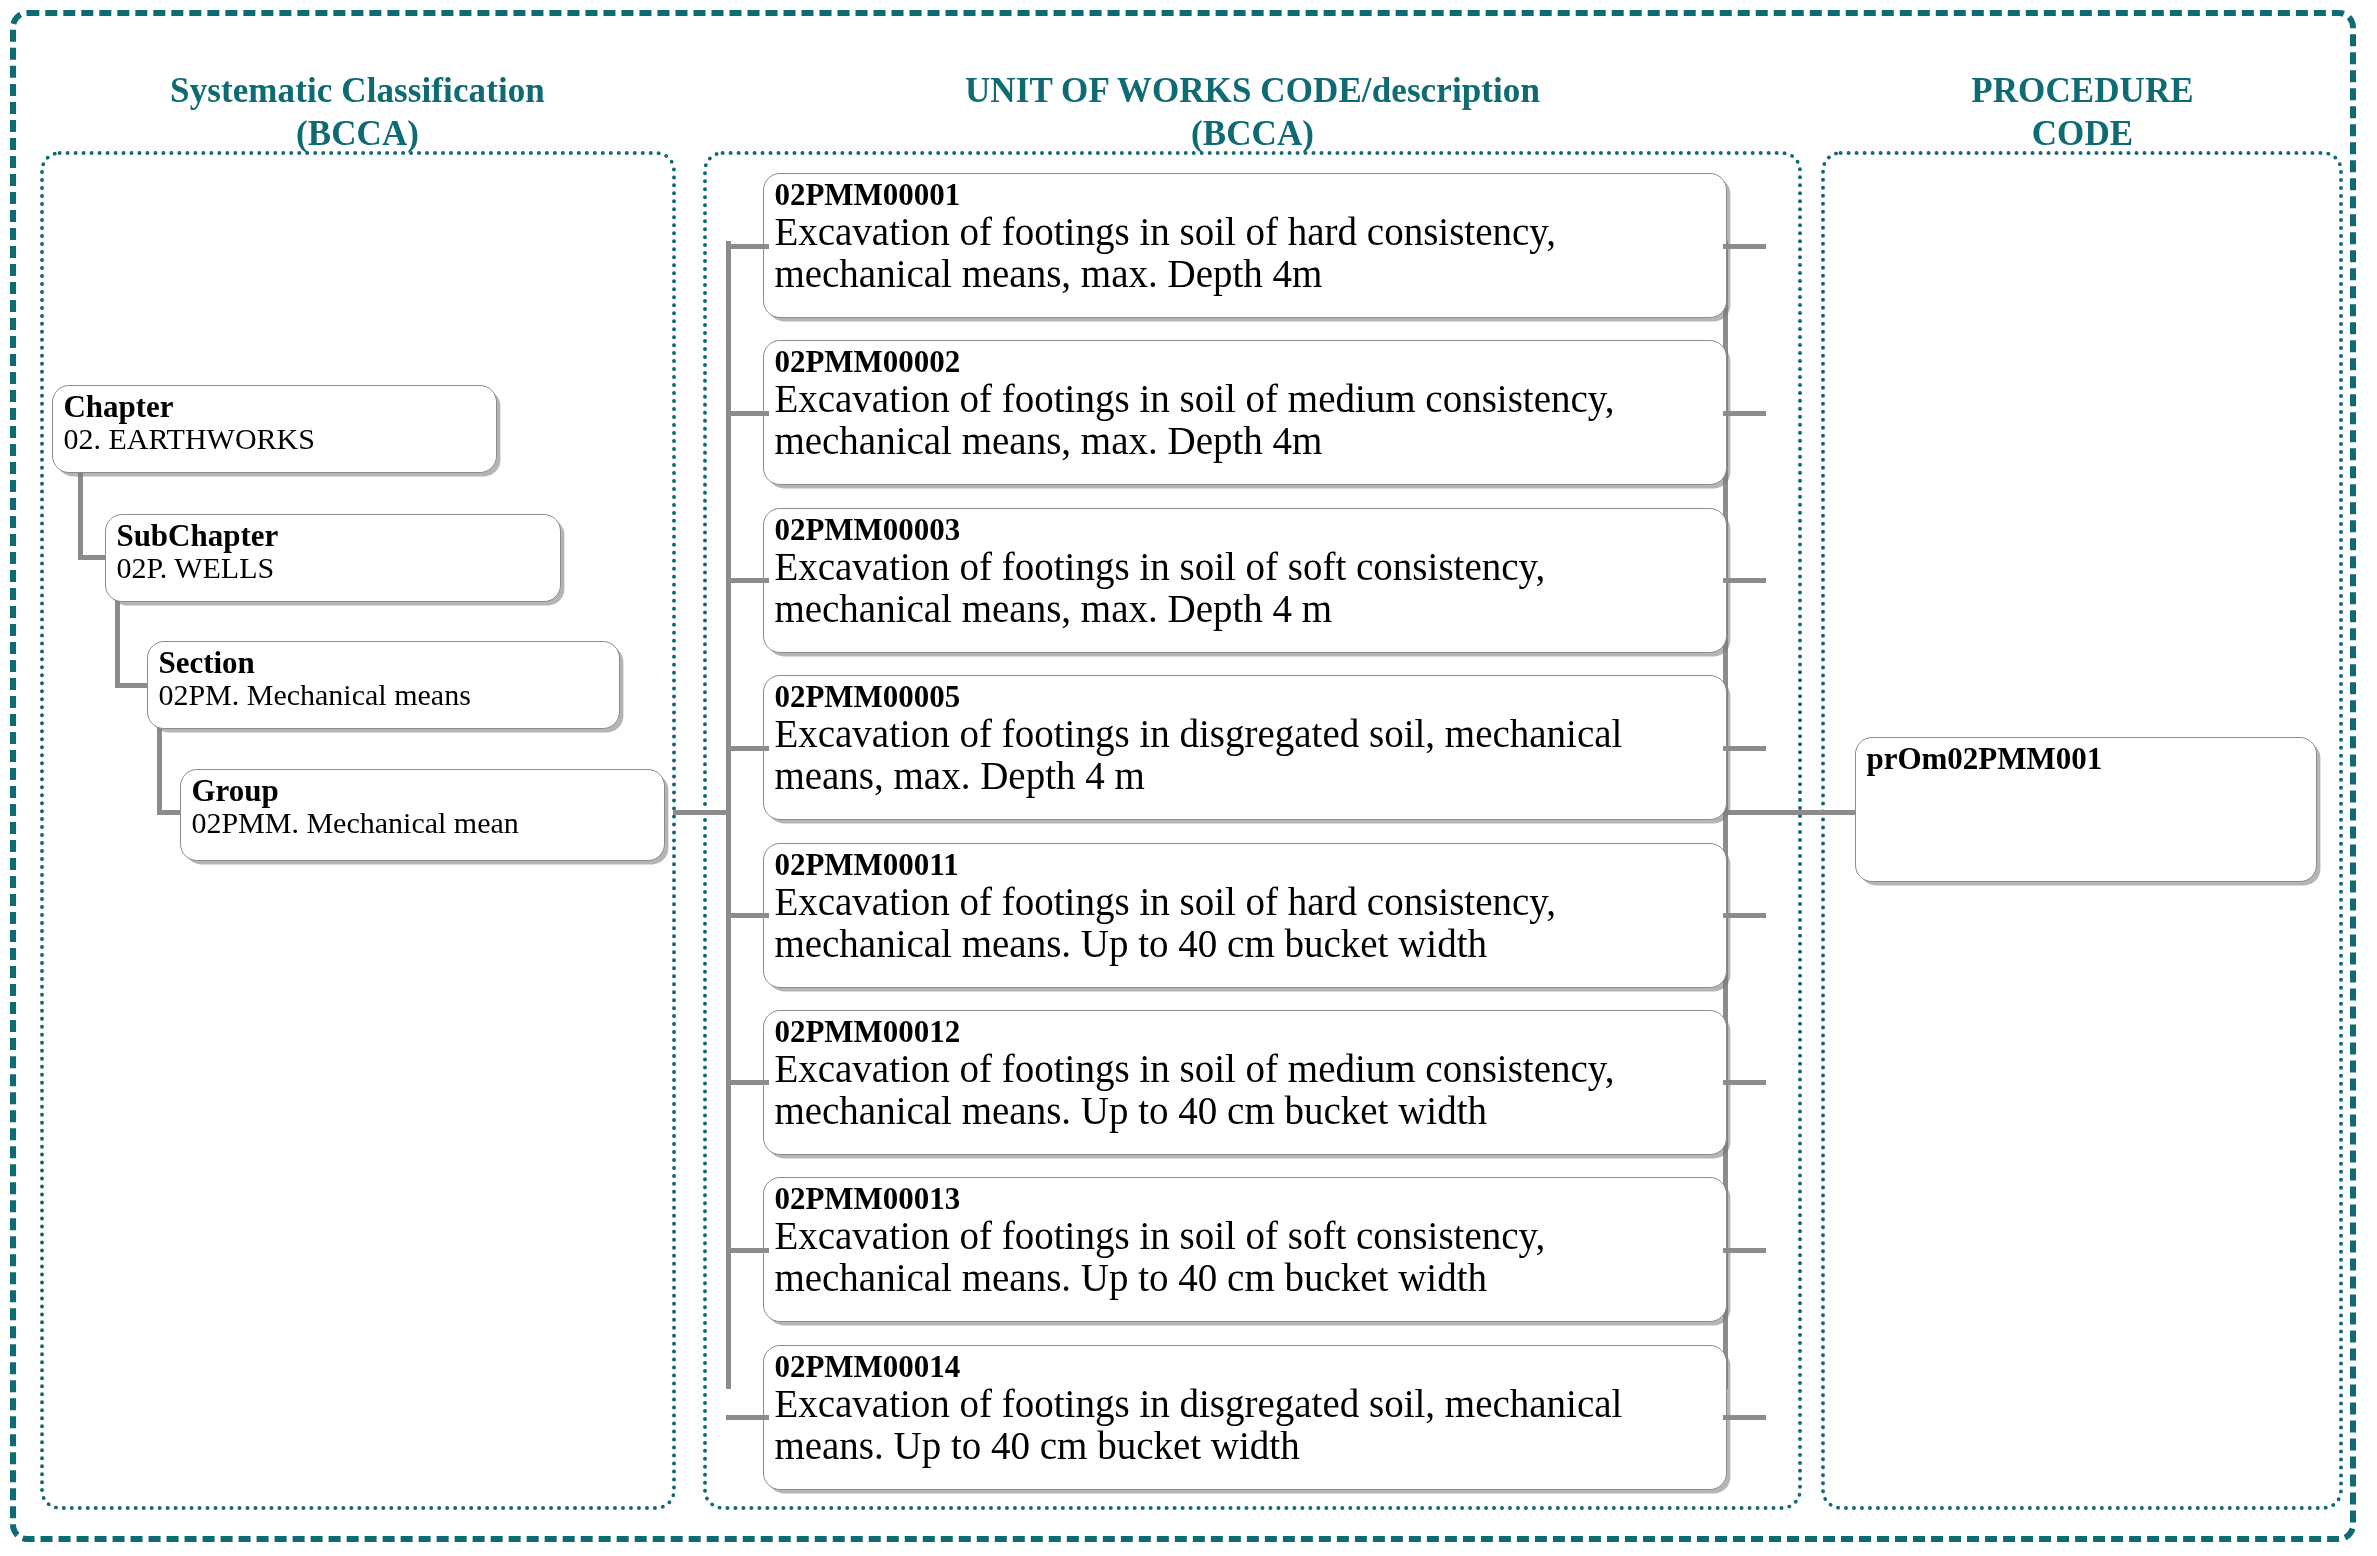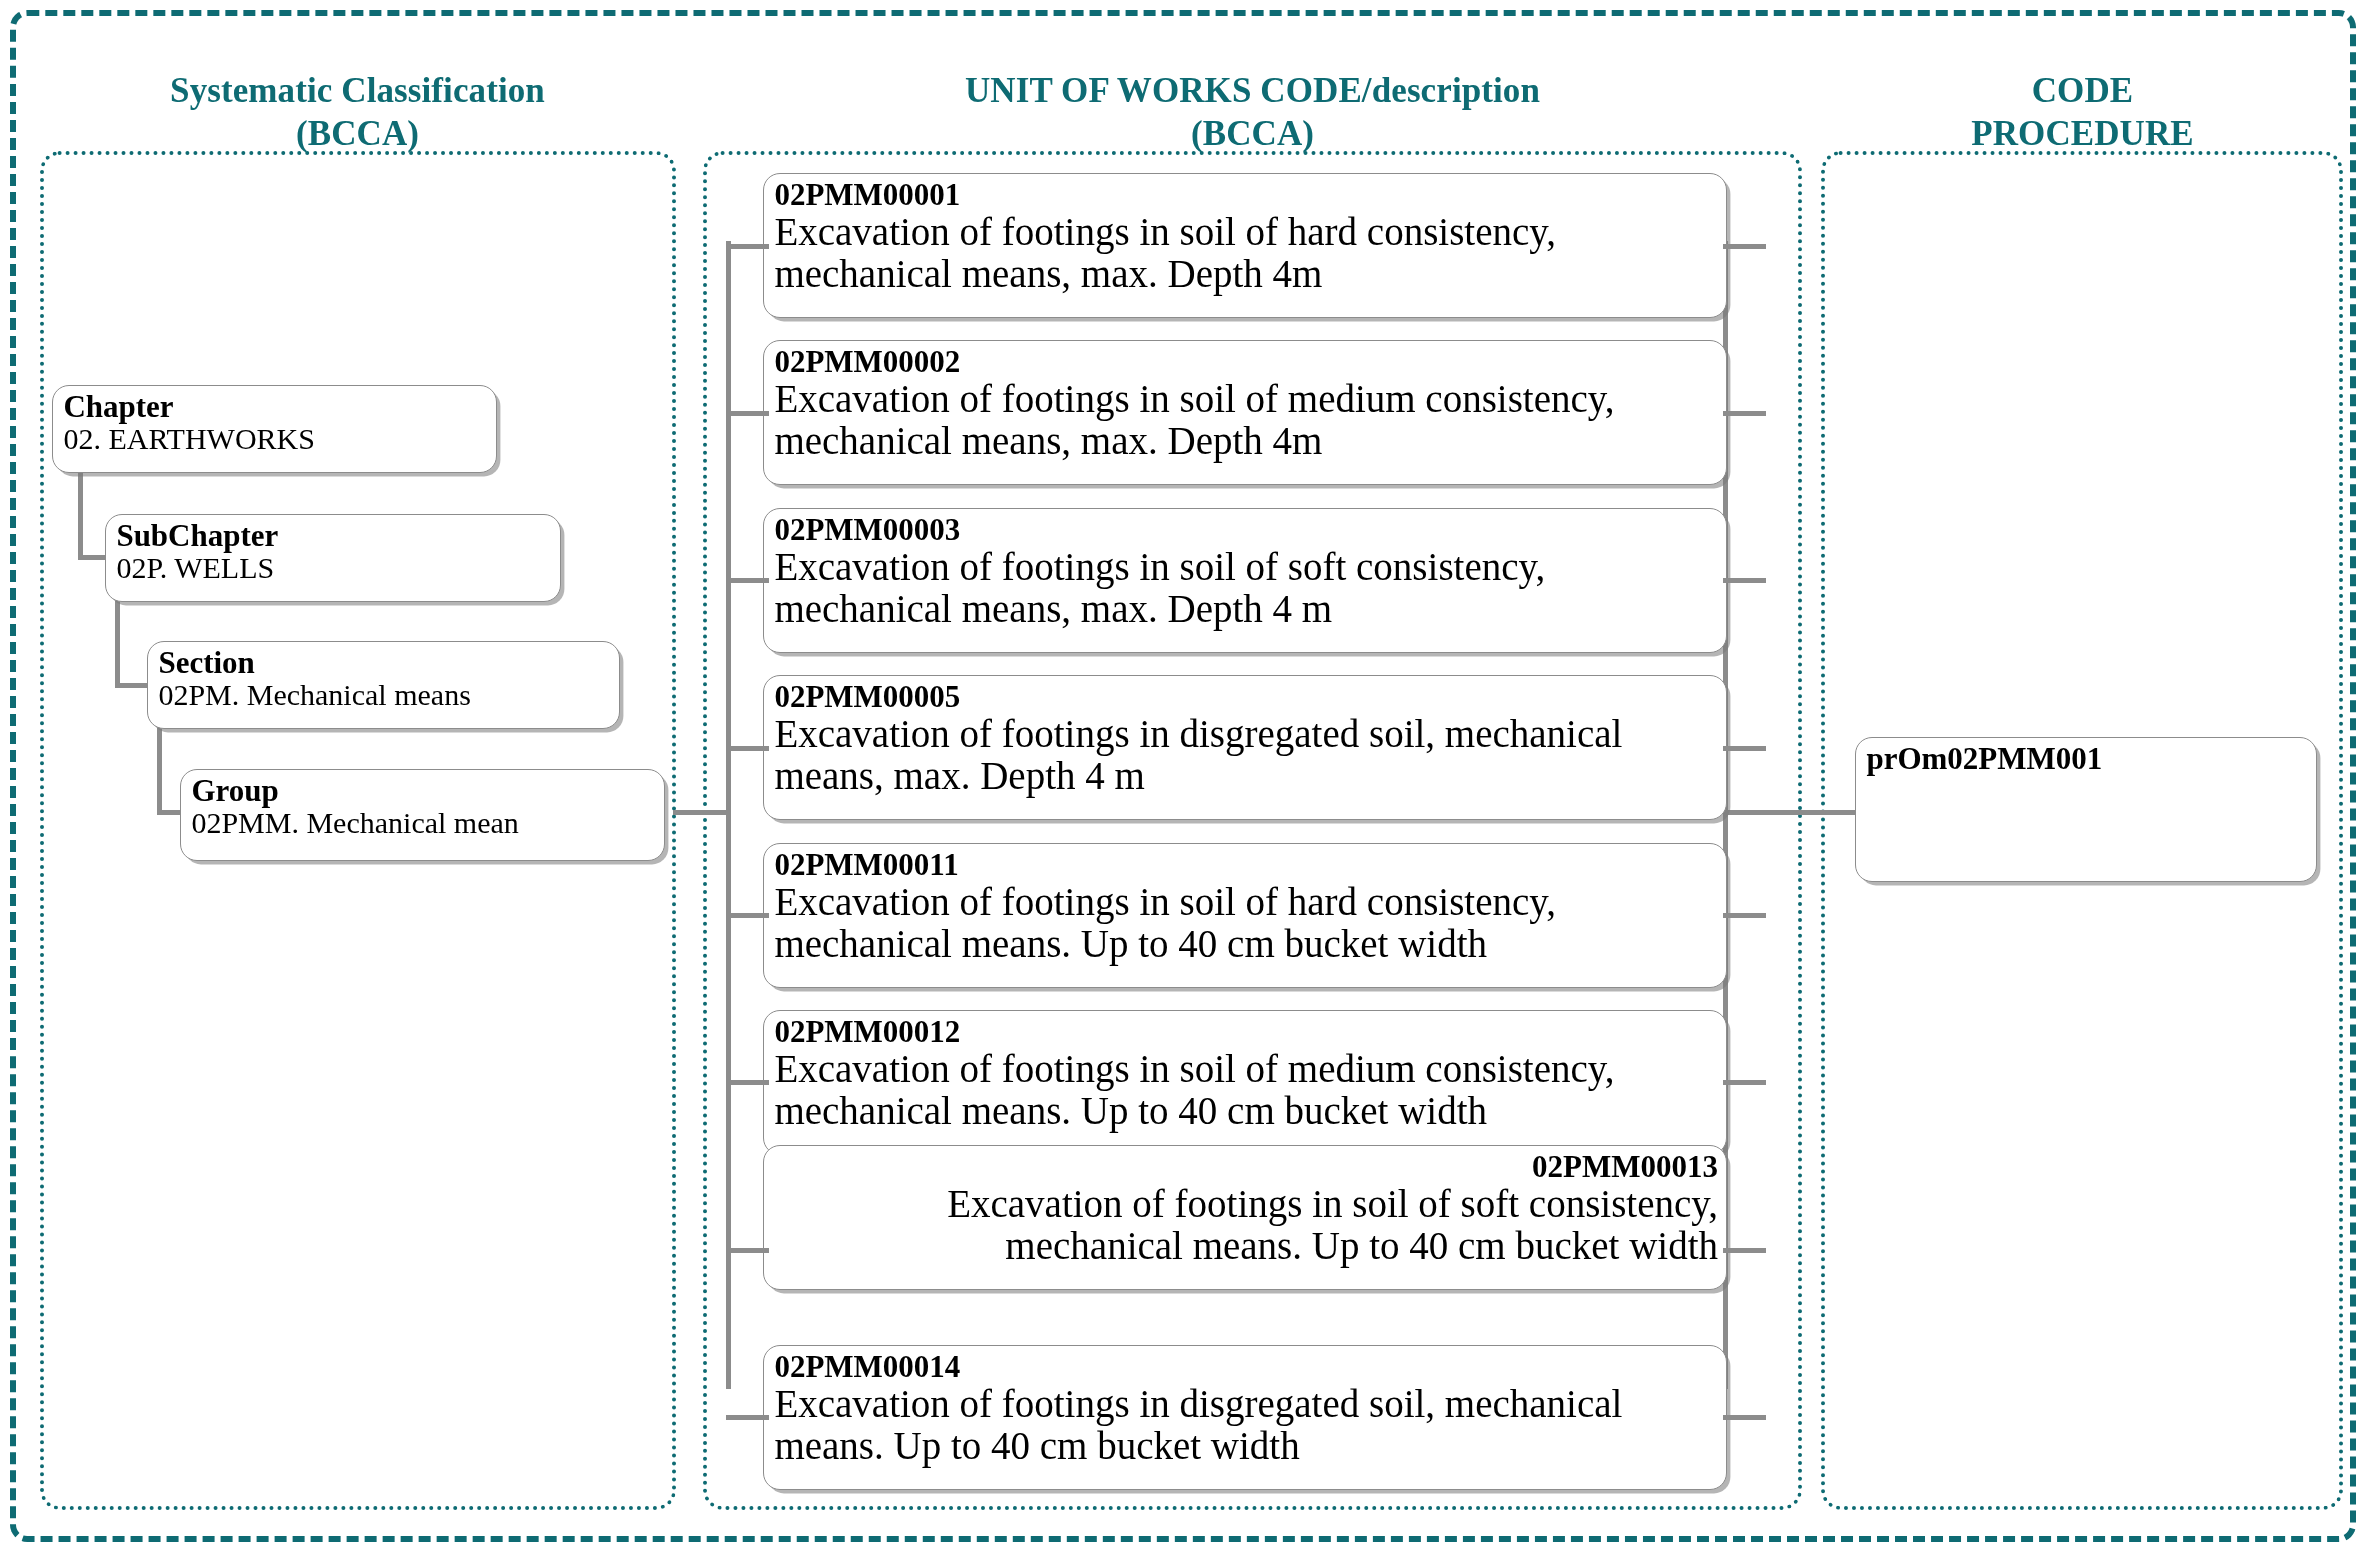--- a/index.html
+++ b/index.html
@@ -146,22 +146,22 @@
 
   <div class="col-title" id="title-left">
     <div>Systematic Classification</div>
     <div>(BCCA)</div>
   </div>
   <div class="col-title" id="title-middle">
     <div>UNIT OF WORKS CODE/description</div>
     <div>(BCCA)</div>
   </div>
   <div class="col-title" id="title-right">
+    <div>PROCEDURE</div>
     <div>CODE</div>
-    <div>PROCEDURE</div>
   </div>
 
   <div class="panel" id="panel-left"></div>
   <div class="panel" id="panel-middle"></div>
   <div class="panel" id="panel-right"></div>
 
   <div class="elbow" id="elbow-1"></div>
   <div class="elbow" id="elbow-2"></div>
   <div class="elbow" id="elbow-3"></div>
 
@@ -218,21 +218,21 @@
         <div class="dsc">Excavation of footings in soil of hard consistency, mechanical means. Up to 40 cm bucket width</div>
       </div>
       <div class="hline stub-l" style="top: 913px;"></div>
       <div class="hline stub-r" style="top: 913px;"></div>
       <div class="node unit" style="top: 1010px;">
         <div class="ttl">02PMM00012</div>
         <div class="dsc">Excavation of footings in soil of medium consistency, mechanical means. Up to 40 cm bucket width</div>
       </div>
       <div class="hline stub-l" style="top: 1080px;"></div>
       <div class="hline stub-r" style="top: 1080px;"></div>
-      <div class="node unit" style="top: 1145px; text-align: right;">
+      <div class="node unit" style="top: 1177px;">
         <div class="ttl">02PMM00013</div>
         <div class="dsc">Excavation of footings in soil of soft consistency, mechanical means. Up to 40 cm bucket width</div>
       </div>
       <div class="hline stub-l" style="top: 1248px;"></div>
       <div class="hline stub-r" style="top: 1248px;"></div>
       <div class="node unit" style="top: 1345px;">
         <div class="ttl">02PMM00014</div>
         <div class="dsc">Excavation of footings in disgregated soil, mechanical means. Up to 40 cm bucket width</div>
       </div>
       <div class="hline stub-l" style="top: 1415px;"></div>

